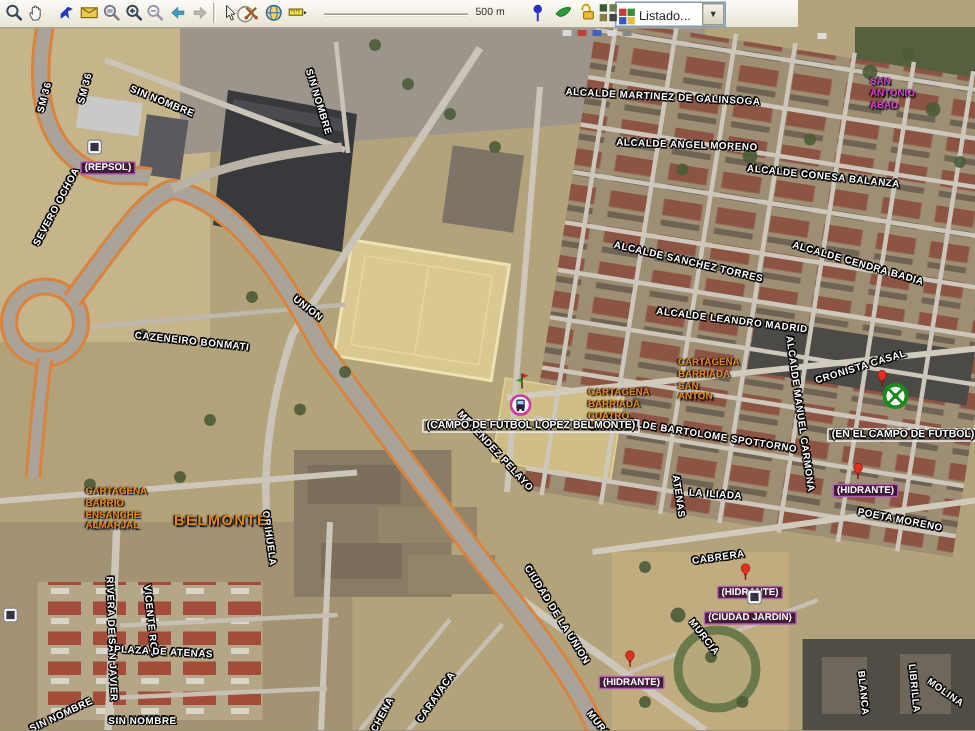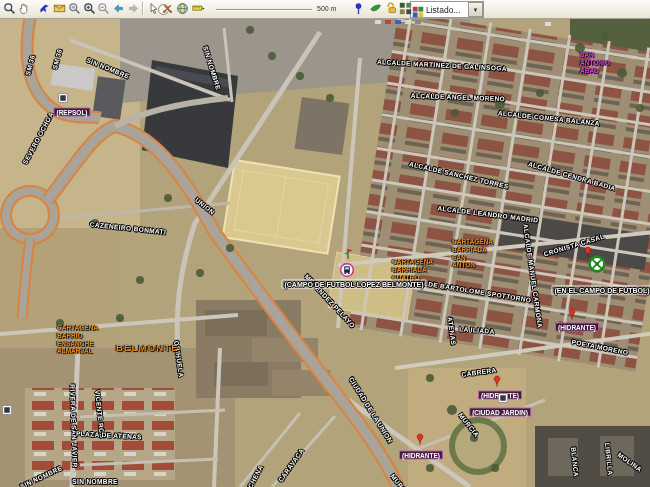--- a/index.html
+++ b/index.html
@@ -1,19 +1,19 @@
 <!DOCTYPE html>
 <html><head>
 <meta charset="utf-8">
 <style>
   html,body{margin:0;padding:0;background:#888;}
   #app{position:relative;width:650px;height:487px;overflow:hidden;
        font-family:"Liberation Sans",sans-serif;background:#b3a37b;}
   
-  #toolbar{position:absolute;left:0;top:0;width:650px;height:18px;
+  #toolbar{position:absolute;left:0;top:0;width:532px;height:18px;
     background:linear-gradient(#fcfbf7,#e8e4d4);border-bottom:1px solid #a8a494;z-index:50;}
   .tbtn{position:absolute;top:2px;width:14px;height:14px;display:inline-block;cursor:pointer;}
   .tbtn svg{width:13px;height:13px;display:block;}
   .tb-divider{position:absolute;top:2px;width:1px;height:13px;background:#b8b4a4;border-right:1px solid #fff;}
   #slider-track{position:absolute;left:216px;top:9px;width:96px;height:1px;background:#9a968a;border-bottom:1px solid #fff;cursor:pointer;}
   #slider-thumb{position:absolute;left:-58px;top:-5px;width:9px;height:9px;border-radius:50%;
     background:#f6f4ec;border:1px solid #8a867a;box-shadow:inset 0 0 1px #fff;}
   .scale-text{position:absolute;left:317px;top:5px;font-size:7px;color:#333;}
   #combo{position:absolute;left:410px;top:1px;height:15px;width:72px;background:#fff;
     border:1px solid #7f9db9;display:flex;align-items:center;cursor:pointer;}

